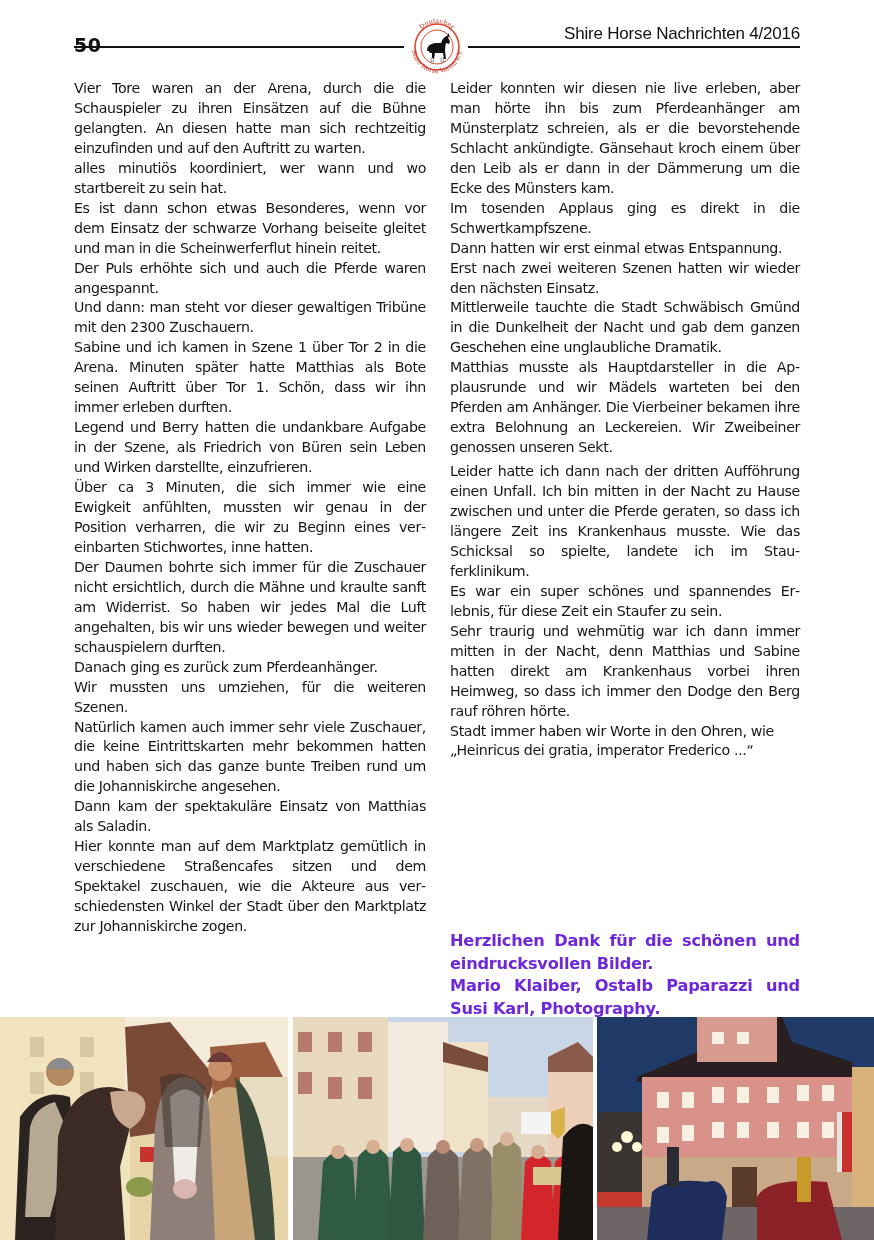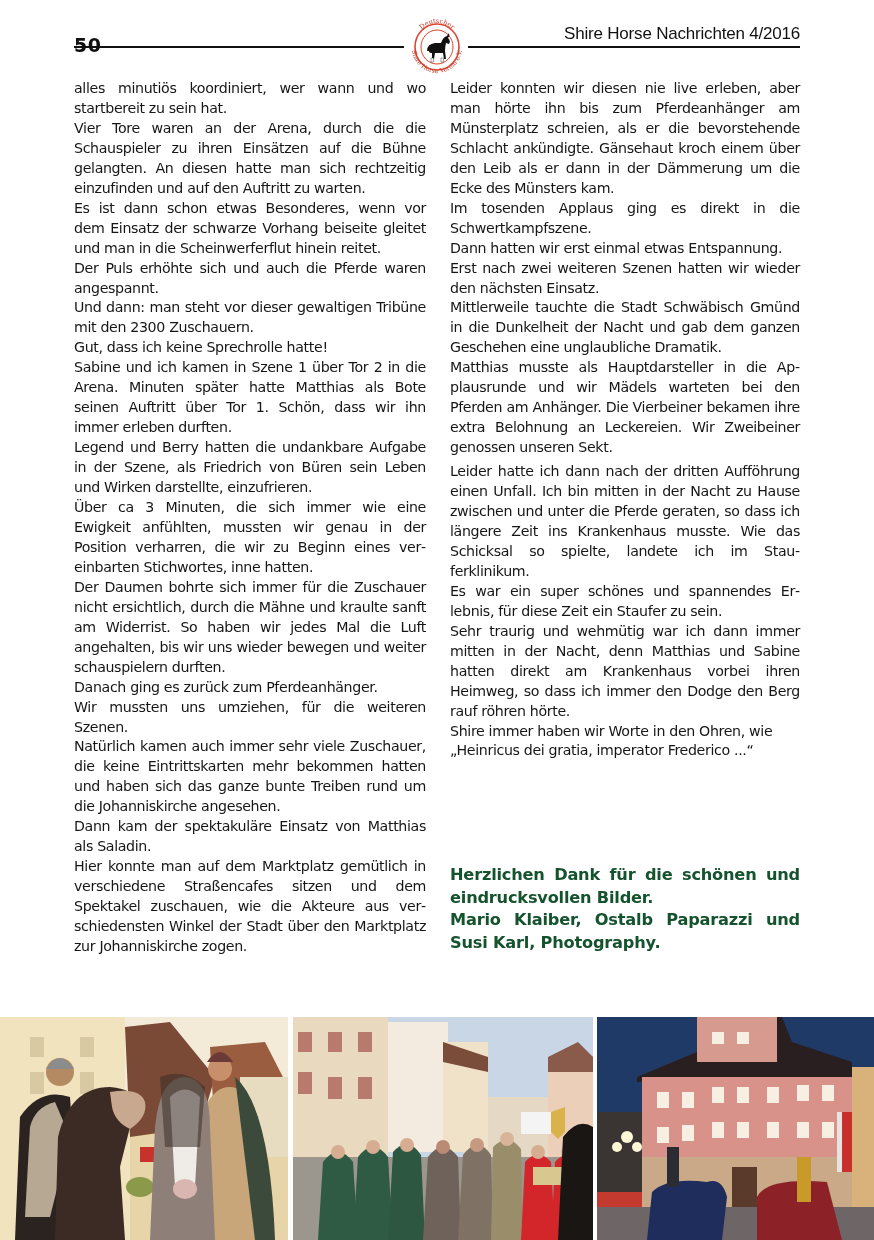--- a/index.html
+++ b/index.html
@@ -11,21 +11,21 @@
   .rule-left { position:absolute; left:74px; top:46px; width:330px; height:1.5px; background:#111; }
   .rule-right { position:absolute; left:468px; top:46px; width:332px; height:1.5px; background:#111; }
   .logo { position:absolute; left:404px; top:14px; width:66px; height:64px; }
 
   .col { position:absolute; top:79px; font-family:"DejaVu Sans", sans-serif; font-size:14.2px; line-height:19.95px; text-align:justify; color:#161616; letter-spacing:-0.35px; word-spacing:0px; hyphens:manual; }
   .col-left { left:74px; width:352px; }
   .col-right { left:450px; width:350px; }
   .col p { margin:0; }
   .col p.gap { margin-top:4px; }
 
-  .thanks { position:absolute; left:450px; top:864px; width:350px; font-family:"DejaVu Sans", sans-serif; font-weight:bold; font-size:16.2px; line-height:22.5px; text-align:justify; color:#14532d; letter-spacing:-0.2px; }
+  .thanks { position:absolute; left:450px; top:930px; width:350px; font-family:"DejaVu Sans", sans-serif; font-weight:bold; font-size:16.2px; line-height:22.5px; text-align:justify; color:#6d28d9; letter-spacing:-0.2px; }
   .thanks p { margin:0; }
 
   .photos { position:absolute; left:0; top:1017px; width:874px; height:223px; }
   .photo { position:absolute; top:0; height:223px; overflow:hidden; }
   .photo-1 { left:0; width:288px; }
   .photo-2 { left:293px; width:300px; }
   .photo-3 { left:597px; width:277px; }
   .photo svg { display:block; width:100%; height:100%; }
 </style>
 </head>
@@ -51,26 +51,25 @@
       <path d="M23 37 q0-7 8-8 l6 0 q2-6 6-7 l2 -3 q1 3 -1 5 q3 3 1 6 l-3 -1 q-1 4 -1 8 l1 8 l-2 0 l-1-6 l-8 0 l-1 6 l-2 0 l0 -6 q-3 0 -3 -2 z" fill="#111"></path>
       <rect x="27" y="44" width="2.5" height="4" fill="#fff" stroke="#111" stroke-width="0.4"></rect>
       <rect x="37" y="44" width="2.5" height="4" fill="#fff" stroke="#111" stroke-width="0.4"></rect>
     </svg>
   </div>
   <div class="rule-right"></div>
   <div class="mag-title">Shire Horse Nachrichten 4/2016</div>
 </div>
 
 <div class="col col-left">
+  <p>Vier Tore waren an der Arena, durch die die Schauspieler zu ihren Einsätzen auf die Bühne gelangten. An diesen hatte man sich rechtzeitig einzufinden und auf den Auftritt zu warten.</p>
   <p>alles minutiös koordiniert, wer wann und  wo startbereit zu sein hat.</p>
-  <p>Vier Tore waren an der Arena, durch die die Schauspieler zu ihren Einsätzen auf die Bühne gelangten. An diesen hatte man sich rechtzeitig einzufinden und auf den Auftritt zu warten.</p>
   <p>Es ist dann schon etwas Besonderes, wenn vor dem Einsatz der schwarze Vorhang beiseite gleitet und man in die Scheinwerferflut hinein reitet.</p>
   <p>Der Puls erhöhte sich  und auch die Pferde wa­ren angespannt.</p>
   <p>Und dann: man steht vor dieser gewaltigen Tri­büne mit den 2300 Zuschauern.</p>
-  <p>Gut, dass ich keine Sprechrolle hatte!</p>
   <p>Sabine und ich kamen in Szene 1 über Tor 2 in die Arena. Minuten später hatte Matthias als Bote seinen Auftritt über Tor 1. Schön, dass wir ihn immer erleben durften.</p>
   <p>Legend und Berry hatten die undankbare Auf­gabe in der Szene, als Friedrich von Büren sein Leben und Wirken darstellte, einzufrieren.</p>
   <p>Über ca 3 Minuten, die sich immer wie eine Ewigkeit anfühlten, mussten wir genau in der Position verharren, die wir zu Beginn eines ver­einbarten Stichwortes, inne hatten.</p>
   <p>Der Daumen bohrte sich immer für die Zuschau­er nicht ersichtlich, durch die Mähne und kraul­te sanft am Widerrist. So haben wir jedes Mal die Luft angehalten, bis wir uns wieder bewegen und weiter schauspielern durften.</p>
   <p>Danach ging es zurück zum Pferdeanhänger.</p>
   <p>Wir mussten uns umziehen, für die weiteren Szenen.</p>
   <p>Natürlich kamen auch immer sehr viele Zu­schauer, die keine Eintrittskarten mehr bekom­men hatten und haben sich das ganze bunte Treiben rund um die Johanniskirche angese­hen.</p>
   <p>Dann kam der spektakuläre Einsatz von Matthi­as als Saladin.</p>
   <p>Hier konnte man auf dem Marktplatz gemütlich in verschiedene Straßencafes sitzen und dem Spektakel zuschauen, wie die Akteure aus ver­schiedensten Winkel der Stadt über den Markt­platz zur Johanniskirche zogen.</p>
 </div>
@@ -78,21 +77,21 @@
 <div class="col col-right">
   <p>Leider konnten wir diesen nie live erleben, aber man hörte ihn bis zum Pferdeanhänger am Münsterplatz schreien, als er die bevorstehende Schlacht ankündigte. Gänsehaut kroch einem über den Leib als er dann in der Dämmerung um die Ecke des Münsters kam.</p>
   <p>Im tosenden Applaus ging es direkt in die Schwertkampfszene.</p>
   <p>Dann hatten wir erst einmal etwas Entspan­nung.</p>
   <p>Erst nach zwei weiteren Szenen hatten wir wie­der den nächsten Einsatz.</p>
   <p>Mittlerweile tauchte die Stadt Schwäbisch Gmünd in die Dunkelheit der Nacht und gab dem ganzen Geschehen eine unglaubliche Dra­matik.</p>
   <p>Matthias musste als Hauptdarsteller in die Ap­plausrunde und wir Mädels warteten bei den Pferden am Anhänger. Die Vierbeiner bekamen ihre extra Belohnung an Leckereien. Wir Zwei­beiner genossen unseren Sekt.</p>
   <p class="gap">Leider hatte ich dann nach der dritten Aufföh­rung einen Unfall. Ich bin mitten in der Nacht zu Hause zwischen und unter die Pferde geraten, so dass ich längere Zeit ins Krankenhaus musste. Wie das Schicksal so spielte, landete ich im Stau­ferklinikum.</p>
   <p>Es war ein super schönes und spannendes Er­lebnis, für diese Zeit ein Staufer zu sein.</p>
   <p>Sehr traurig und wehmütig war ich dann immer mitten in der Nacht, denn Matthias und Sabi­ne hatten direkt am Krankenhaus vorbei ihren Heimweg, so dass ich immer den Dodge den Berg rauf röhren hörte.</p>
-  <p>Shire immer haben wir Worte in den Ohren, wie</p>
+  <p>Stadt immer haben wir Worte in den Ohren, wie</p>
   <p>„Heinricus dei gratia, imperator Frederico ...“</p>
 </div>
 
 <div class="thanks">
   <p>Herzlichen Dank für die schönen und eindrucksvollen Bilder.</p>
   <p>Mario Klaiber, Ostalb Paparazzi und Susi Karl, Photography.</p>
 </div>
 
 <div class="photos">
 

